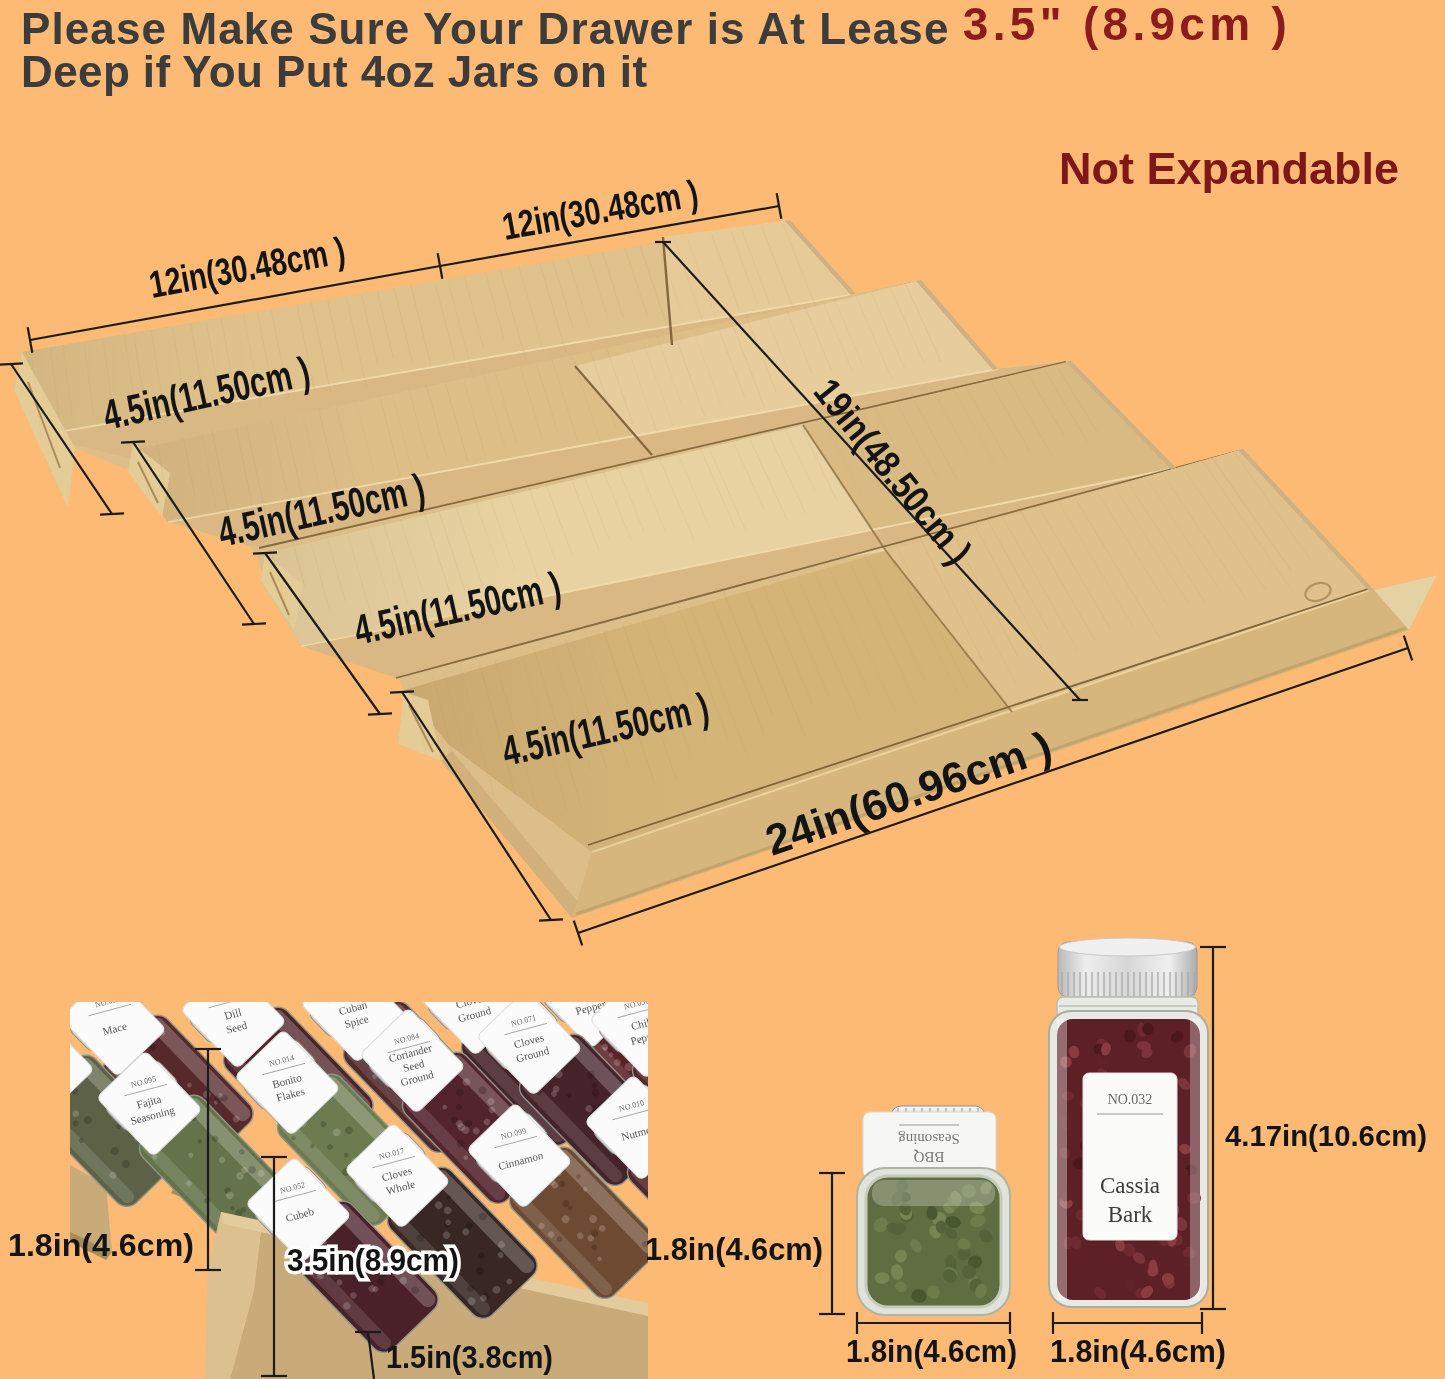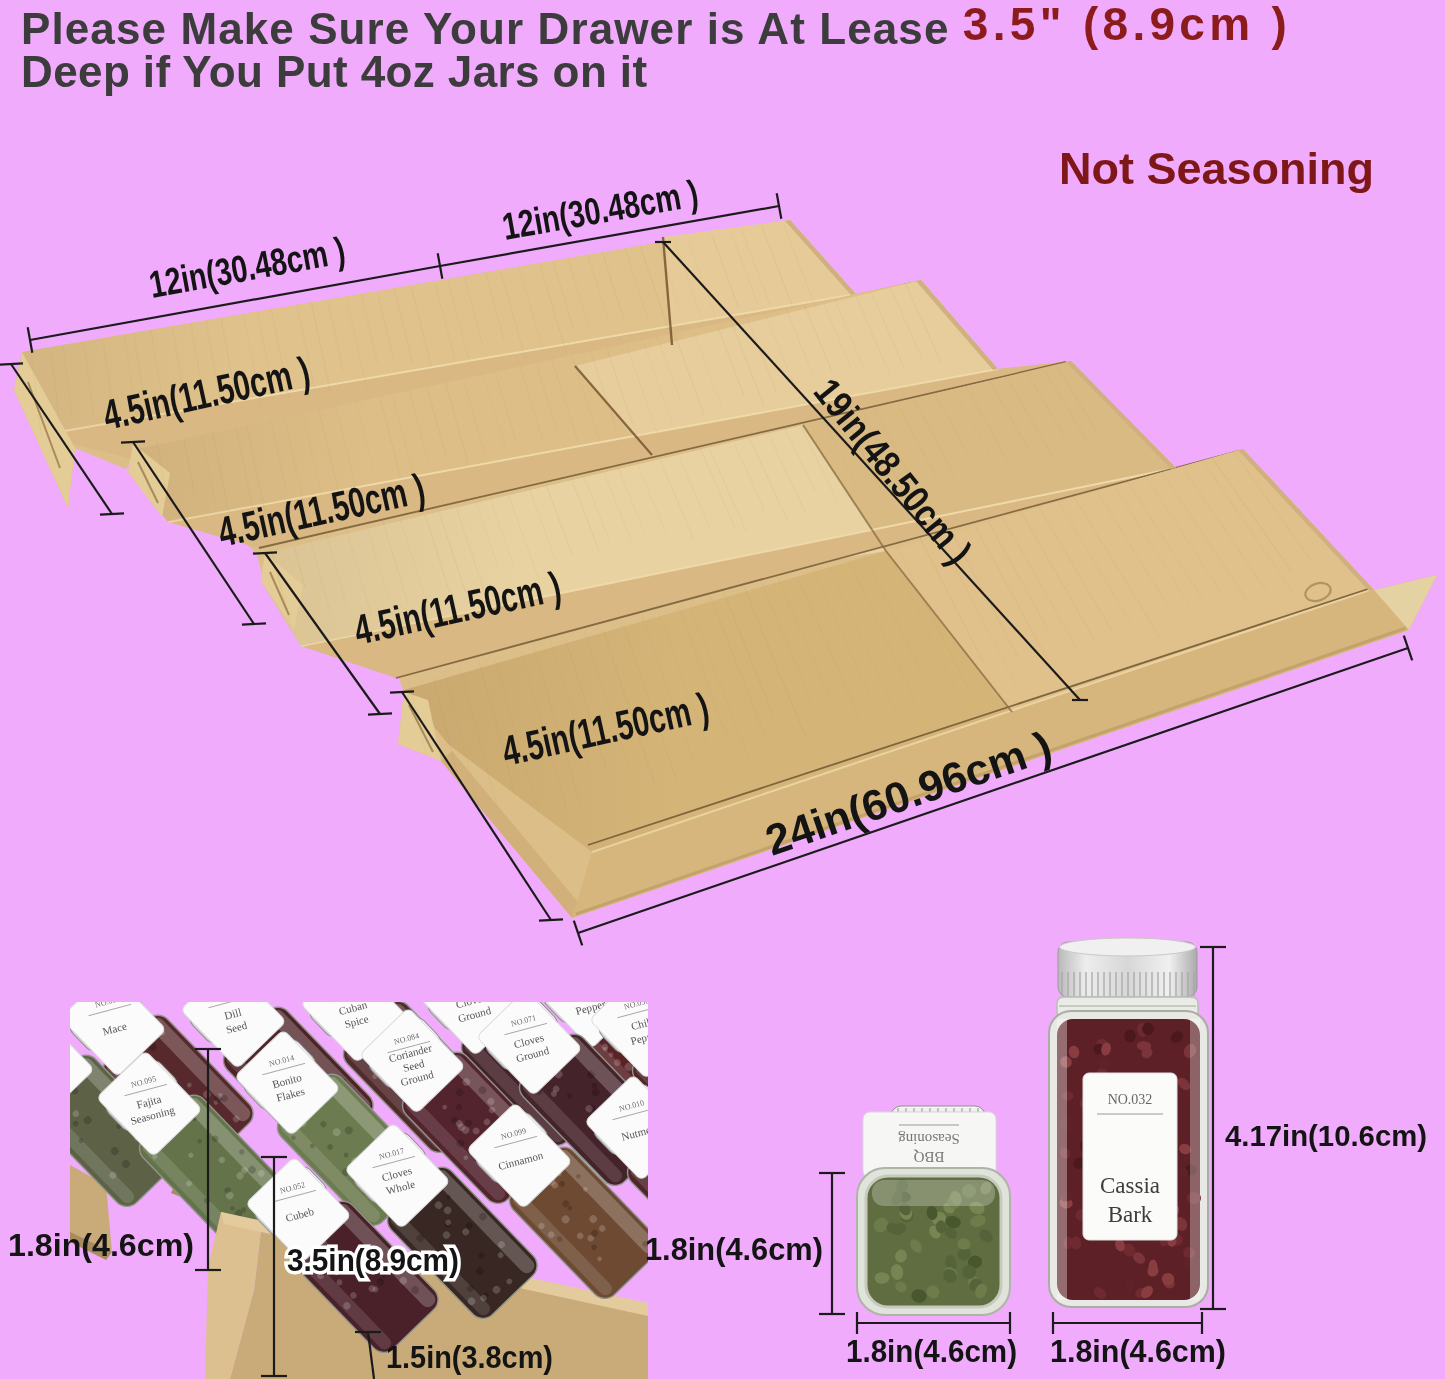--- a/index.html
+++ b/index.html
@@ -1,28 +1,28 @@
 <!DOCTYPE html>
 <html><head><meta charset="utf-8"><style>
 html,body{margin:0;padding:0;background:#ffffff;}
-#page{position:relative;width:1445px;height:1379px;overflow:hidden;background:#f0abfc;
+#page{position:relative;width:1445px;height:1379px;overflow:hidden;background:#fdba74;
   font-family:"Liberation Sans", sans-serif;}
 .hdr{position:absolute;left:21px;top:7px;font-weight:bold;color:#3c3c3c;
   font-size:44px;line-height:43px;white-space:nowrap;}
 .l1{letter-spacing:1.1px;}
 .l2{letter-spacing:0.4px;margin-top:24px;}
 .hdr .red{color:#8c1c1c;font-size:46px;letter-spacing:4.3px;position:relative;top:-4px;}
 .nexp{position:absolute;left:1059px;top:143px;font-weight:bold;color:#7e1717;font-size:45px;}
 </style></head>
 <body>
 <div id="page">
 
 <div class="hdr"><span class="l1">Please Make Sure Your Drawer is At Lease </span><span class="red">3.5" (8.9cm )</span><br><span class="l2">Deep if You Put 4oz Jars on it</span></div>
 
-<div class="nexp">Not Seasoning</div>
+<div class="nexp">Not Expandable</div>
 <svg width="1445" height="1379" viewBox="0 0 1445 1379" style="position:absolute;left:0;top:0">
 <defs>
 <linearGradient id="capg" x1="0" y1="0" x2="0" y2="1">
  <stop offset="0" stop-color="#f8f8f8"></stop>
           <stop offset="0.45" stop-color="#d8d8d8"></stop>
  <stop offset="0.75" stop-color="#a9a9a9"></stop>
           <stop offset="1" stop-color="#d0d0d0"></stop>
 </linearGradient>
 <linearGradient id="lshade" x1="0" y1="0" x2="1" y2="0">
  <stop offset="0" stop-color="#8a6a40" stop-opacity="0.15"></stop>

